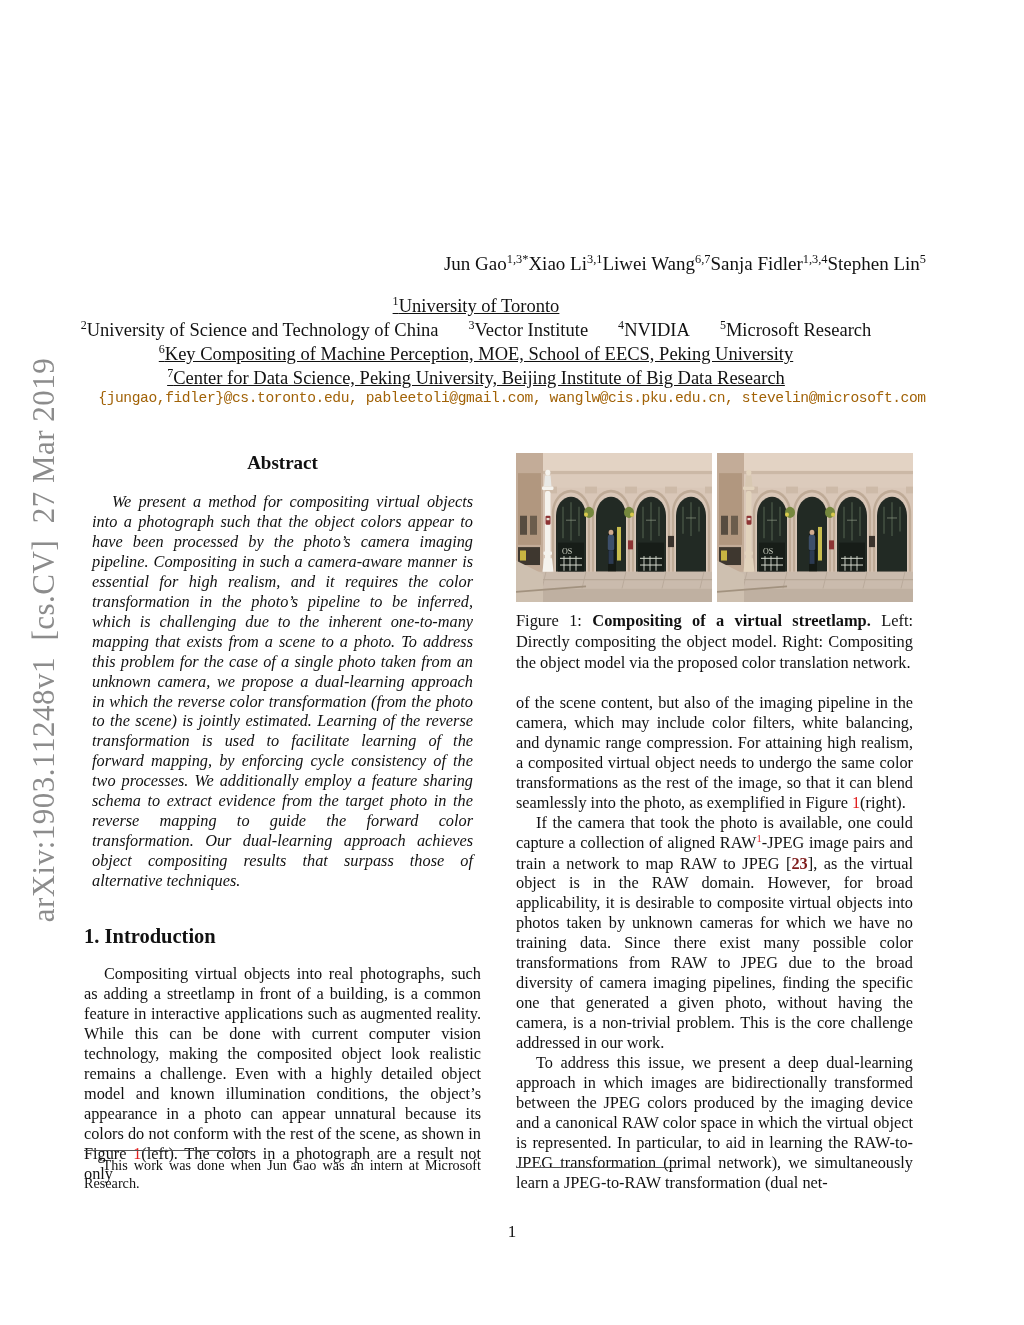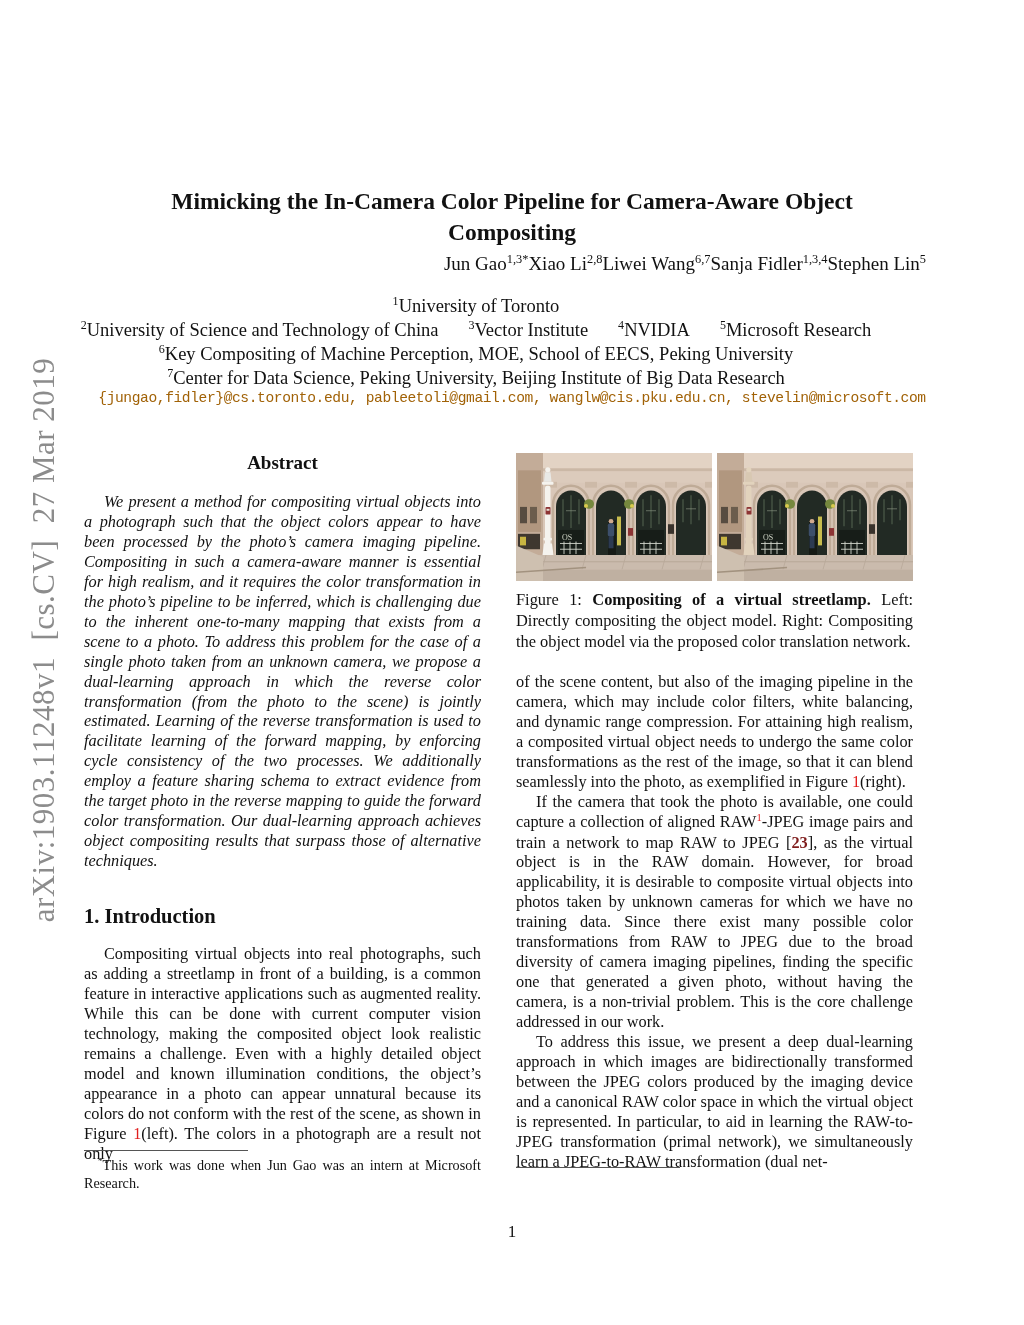--- a/index.html
+++ b/index.html
@@ -22,51 +22,51 @@
   .title {
     position:absolute; top:170px; left:142px; width:740px;
     text-align:center; font-size:23.5px; font-weight:bold; line-height:1.35;
   }
   .authors {
     position:absolute; top:252px; left:98px; width:828px;
     display:flex; justify-content:flex-end; 
     font-size:19px; white-space:nowrap;
   }
   sup { font-size:0.65em; }
-  .affil-line { position:absolute; left:0; width:952px; text-align:center; font-size:18.5px; }
+  .affil-line { position:absolute; left:0; width:952px; text-align:center; font-size:18.5px;text-decoration:underline; }
   .affil-1 { top:294px; }
   .affil-2 { top:318px; }
   .affil-2 .affil-group { display:inline-flex; gap:30px; white-space:nowrap;text-align:center; }
   .affil-3 { top:342px; }
   .affil-4 { top:366px; }
   .emails {
     position:absolute; top:390px; left:0; width:1024px; text-align:center;
     font-family:"Liberation Mono", monospace; font-size:14.6px; letter-spacing:-0.4px;
     color:#a16207;
   }
 
   
   .col-left  { position:absolute; left:84px;  top:452px; width:397px; }
   .col-right { position:absolute; left:516px; top:453px; width:397px; }
 
   .abstract-head { text-align:center; font-weight:bold; font-size:19px; margin:0 0 18px 0; }
   .abstract-text {
     font-style:italic; font-size:16.3px; line-height:1.225;
-    text-align:justify; text-indent:20px; margin:0;
+    text-align:justify; text-indent:20px; margin:8px;
   }
   .section-head { font-size:20.5px; font-weight:bold; margin:34px 0 16px 0; }
   .body-text { font-size:16.3px; line-height:1.225; text-align:justify; margin:0; }
   .indent { text-indent:20px; }
 
   a.ref-red   { color:#e01e1e; text-decoration:none; cursor:pointer; }
   a.cite-green{ color:#7f1d1d; text-decoration:none; cursor:pointer;font-weight:bold; }
 
   
   .figure { display:flex; gap:5px; }
-  .photo { width:196px; height:128px; overflow:hidden; background:#d9c7b8; }
+  .photo { width:196px; height:149px; overflow:hidden; background:#d9c7b8; }
   .photo svg { display:block; width:100%; height:100%; }
   .photo-left  { --lamp:#f5f3ee; --lampshade:#e9e9e6; }
   .photo-right { --lamp:#e2d3bd; --lampshade:#d8c8b2; }
   .caption { font-size:16.4px; line-height:1.27; text-align:justify; margin:9px 0 0 0; }
   .rc-p1 { margin-top:20px; }
 
   
   .footnote { position:absolute; width:397px; font-size:14.2px; line-height:1.28; }
   .footnote-left  { left:84px;  top:1150px; }
   .footnote-right { left:516px; top:1167px; }
@@ -75,25 +75,24 @@
 
   .pageno { position:absolute; top:1222px; left:0; width:1024px; text-align:center; font-size:17px; }
 </style>
 </head>
 <body>
 
 <div class="page">
 
   <div class="arxiv-banner">arXiv:1903.11248v1  [cs.CV]  27 Mar 2019</div>
 
-  <h1 class="title">Mimicking the In-Camera Color Pipeline for Camera-Aware Object Compositing</h1>
 
   <div class="authors">
     <span><span>Jun Gao</span><sup>1,3*</sup></span>
-    <span><span>Xiao Li</span><sup>2,8</sup></span>
+    <span><span>Xiao Li</span><sup>3,1</sup></span>
     <span><span>Liwei Wang</span><sup>6,7</sup></span>
     <span><span>Sanja Fidler</span><sup>1,3,4</sup></span>
     <span><span>Stephen Lin</span><sup>5</sup></span>
   </div>
 
   <div class="affil-line affil-1"><sup>1</sup><span>University of Toronto</span></div>
   <div class="affil-line affil-2">
     <span class="affil-group">
       <span><sup>2</sup><span>University of Science and Technology of China</span></span>
       <span><sup>3</sup><span>Vector Institute</span></span>

